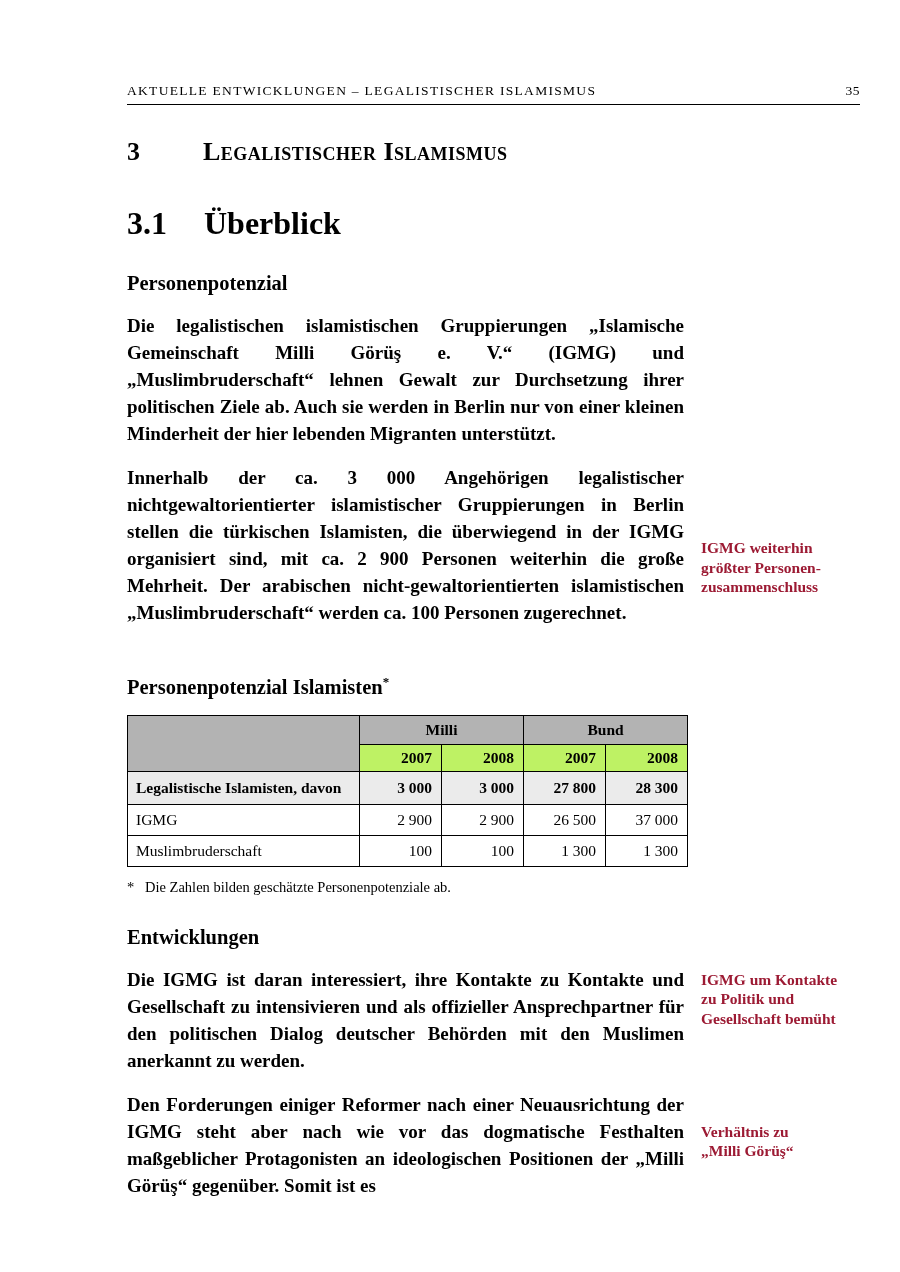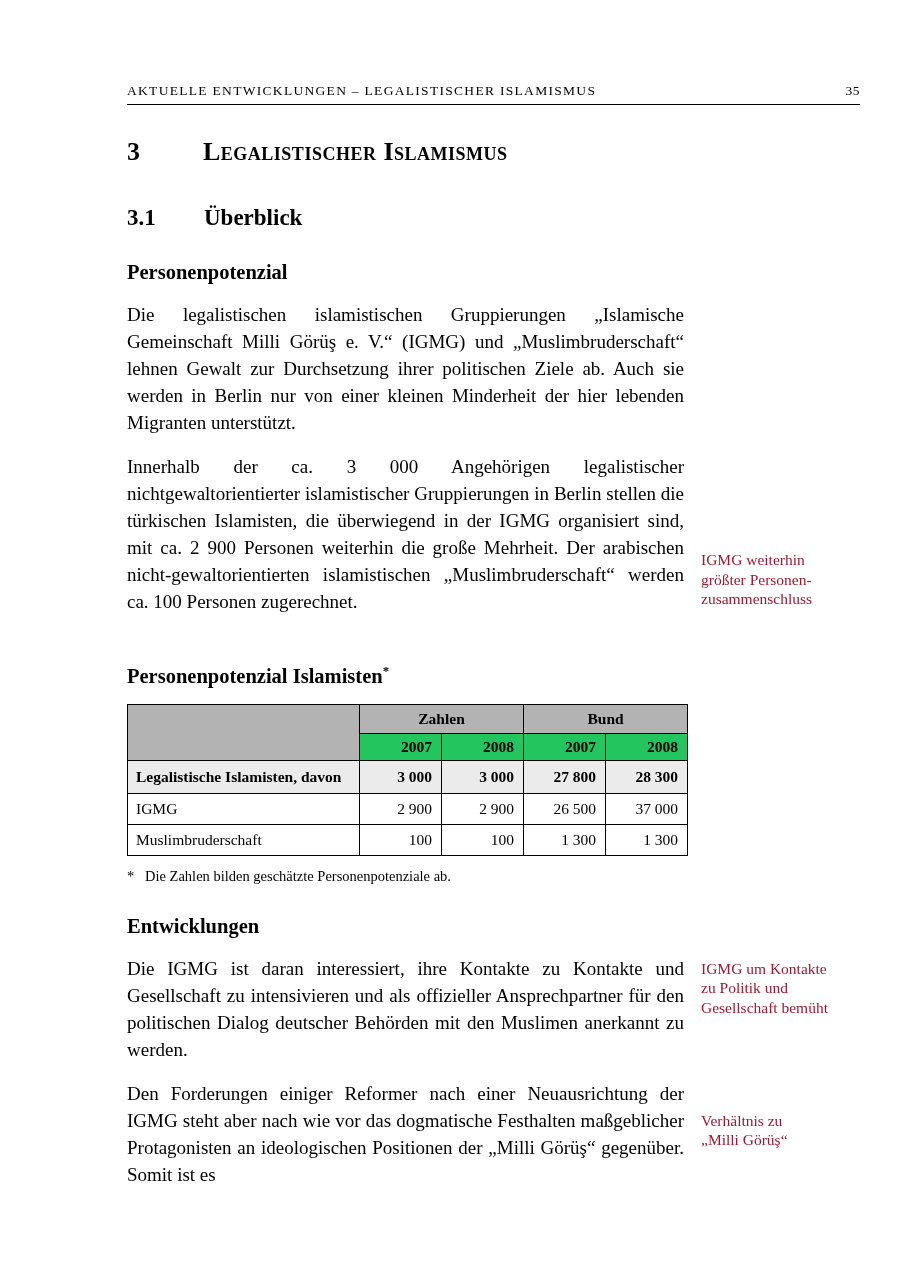--- a/index.html
+++ b/index.html
@@ -37,34 +37,34 @@
     margin-top: 32px;
     font-size: 26px;
     font-weight: bold;
     display: flex;
   }
   .h1 .sec-num { width: 76px; flex: 0 0 76px; }
   .h1 .sec-title { font-variant: small-caps; letter-spacing: 0.5px; text-align: right; }
 
   .h2 {
     margin-top: 38px;
-    font-size: 23px;
+    font-size: 32px;
     font-weight: bold;
     display: flex;
   }
   .h2 .sec-num { width: 77px; flex: 0 0 77px; }
 
   .h3 {
     margin-top: 30px;
     font-size: 20.5px;
     font-weight: bold;
   }
 
   
-  .para-block { position: relative; margin-top: 17px; }
+  .para-block { position: relative; margin-top: 17px; font-weight: bold; }
   .para {
     width: 557px;
     font-size: 19px;
     line-height: 27px;
     text-align: justify;
   }
   .margin-note {
     position: absolute;
     left: 574px;
     width: 162px;
@@ -95,21 +95,21 @@
     overflow: hidden;
   }
   table.ptable th.grp {
     background: #b3b3b3;
     font-weight: bold;
     text-align: center;
     padding: 5px 8px;
   }
   table.ptable th.corner { background: #b3b3b3; }
   table.ptable th.yr {
-    background: #22c55e;
+    background: #bef264;
     font-weight: bold;
     text-align: right;
     padding: 4px 9px;
   }
   table.ptable td.label { text-align: left; padding: 20px 8px; }
   table.ptable td.num { text-align: right; padding: 12px 9px; }
   table.ptable tr.row-total td {
     font-weight: bold;
     background: #ebebeb;
     padding-top: 7px;
@@ -147,21 +147,21 @@
     </div>
 
     <div class="h3">Personenpotenzial</div>
 
     <div class="para-block">
       <div class="para">Die legalistischen islamistischen Gruppierungen „Islamische Gemeinschaft Milli Görüş e. V.“ (IGMG) und „Muslimbruderschaft“ lehnen Gewalt zur Durchsetzung ihrer politischen Ziele ab. Auch sie werden in Berlin nur von einer kleinen Minderheit der hier lebenden Migranten unterstützt.</div>
     </div>
 
     <div class="para-block">
       <div class="para">Innerhalb der ca. 3 000 Angehörigen legalistischer nichtgewaltorientierter islamistischer Gruppierungen in Berlin stellen die türkischen Islamisten, die überwiegend in der IGMG organisiert sind, mit ca. 2 900 Personen weiterhin die große Mehrheit. Der arabischen nicht-gewaltorientierten islamistischen „Muslimbruderschaft“ werden ca. 100 Personen zugerechnet.</div>
-      <div class="margin-note" style="top: 97px;">
+      <div class="margin-note" style="top: 74px;">
         <span>IGMG weiterhin</span>
         <span>größter Personen-</span>
         <span>zusammenschluss</span>
       </div>
     </div>
 
     <div class="table-title">
       <span>Personenpotenzial Islamisten</span><sup>*</sup>
     </div>
 
@@ -169,21 +169,21 @@
       <colgroup>
         <col style="width:232px">
           <col style="width:82px">
           <col style="width:82px">
           <col style="width:82px">
           <col style="width:82px">
       </colgroup>
       <thead>
         <tr>
           <th class="corner" rowspan="2"></th>
-          <th class="grp" colspan="2">Zahlen</th>
+          <th class="grp" colspan="2">Milli</th>
           <th class="grp" colspan="2">Bund</th>
         </tr>
         <tr>
           <th class="yr">2007</th>
           <th class="yr">2008</th>
           <th class="yr">2007</th>
           <th class="yr">2008</th>
         </tr>
       </thead>
       <tbody>

